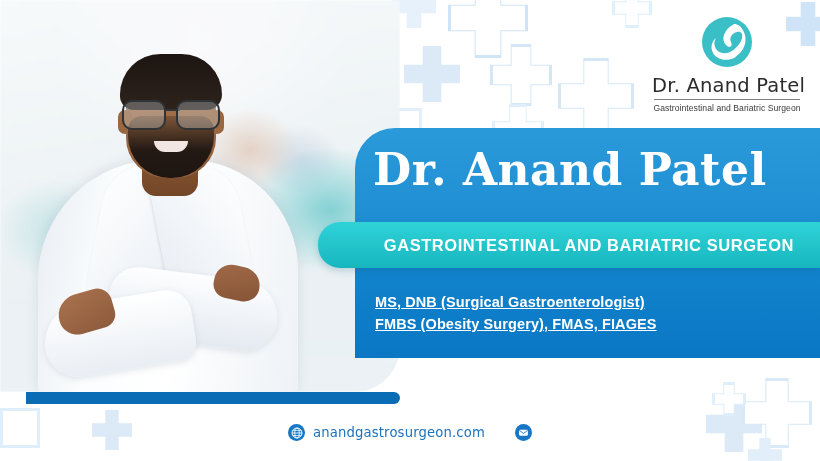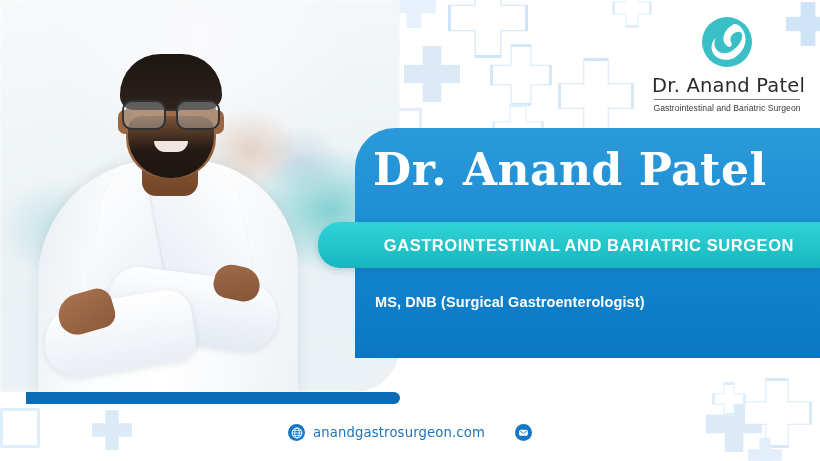--- a/index.html
+++ b/index.html
@@ -155,21 +155,21 @@
     color:#ffffff;
     font-family:"DejaVu Serif", serif;
     font-weight:bold;
     font-size:44px;letter-spacing:.5px;
     white-space:nowrap;
   }
   .creds{
     position:absolute;left:20px;top:163px;width:420px;color:#ffffff;
     font-size:14.5px;line-height:22px;font-weight:bold;letter-spacing:.1px;
   }
-  .creds div{white-space:nowrap;}
+  .creds div{white-space:nowrap;text-decoration:underline;}
 
   
   .spec-bar{
     position:absolute;left:318px;top:222px;width:502px;height:46px;
     background:linear-gradient(180deg,#2ed3d8 0%,#23c3ca 55%,#17b6bf 100%);
     border-radius:22px 0 0 22px;
     display:flex;align-items:center;justify-content:flex-end;
     box-shadow:0 3px 7px rgba(20,90,120,.20);
   }
   .spec-text{
@@ -289,20 +289,21 @@
     </div>
   </div>
 
   <div class="accent-bar"></div>
   <div class="accent-bar-thin"></div>
 
   <div class="name-panel">
     <div class="name-title">Dr. Anand Patel</div>
     <div class="creds">
       <div>MS, DNB (Surgical Gastroenterologist)</div>
+      <div>FMBS (Obesity Surgery), FMAS, FIAGES</div>
     </div>
   </div>
 
   <div class="spec-bar">
     <div class="spec-text">GASTROINTESTINAL AND BARIATRIC SURGEON</div>
   </div>
 
   <div class="logo">
     <div class="logo-mark">
       <svg viewBox="0 0 52 52" width="52" height="52">

